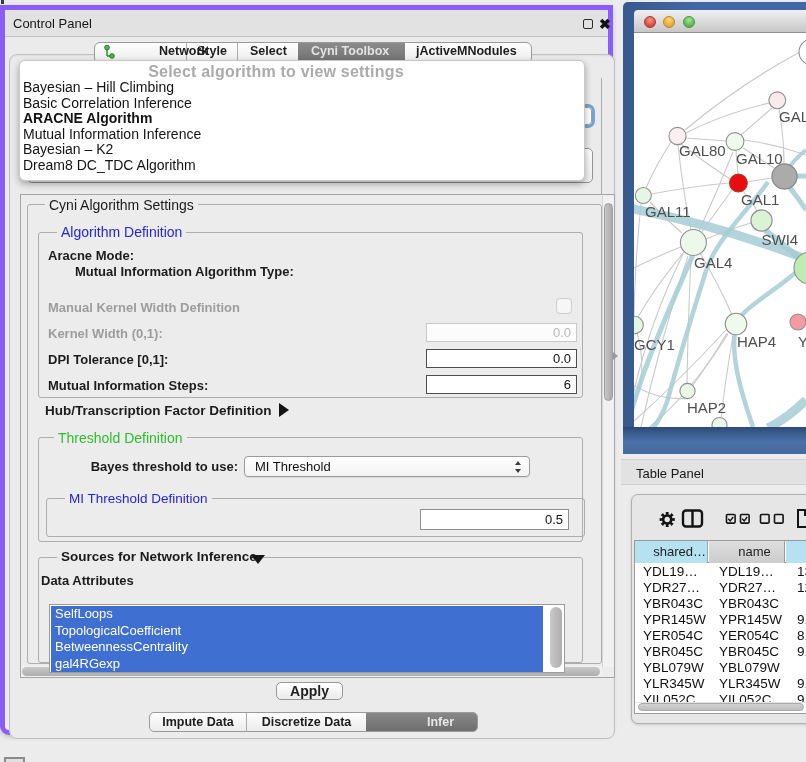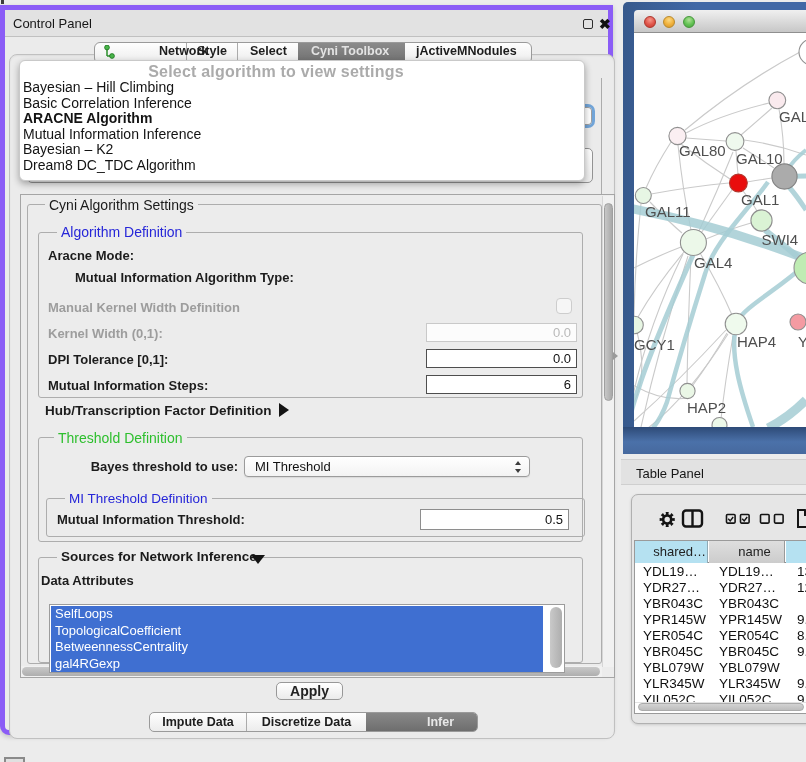--- a/index.html
+++ b/index.html
@@ -63,21 +63,21 @@
   <div class="abs" style="left:17px; top:657px; width:578px; height:9px; background:linear-gradient(#c9c9c9,#aeaeae); border-radius:5px;"></div>
 
   <div class="fs" style="left:22px; top:194px; width:575px; height:460px;"></div>
   <div class="fslab" style="left:24px; top:188px; color:#1a1a1a;">Cyni Algorithm Settings</div>
 
   <div class="fs" style="left:33px; top:222px; width:545px; height:166px;"></div>
   <div class="fslab" style="left:36px; top:215px; color:#2626d8; font-size:14px;">Algorithm Definition</div>
 
   <div class="lbl" style="left:43px; top:238px;">Aracne Mode:</div>
 
-  <div class="lbl" style="left:43px; top:260px;padding-left:27px;">Mutual Information Algorithm Type:</div>
+  <div class="lbl" style="left:43px; top:254px;padding-left:27px;">Mutual Information Algorithm Type:</div>
 
   <div class="lbl glbl" style="left:43px; top:290px;">Manual Kernel Width Definition</div>
   <div class="abs" style="left:551px; top:288px; width:16px; height:16px; border:1.5px solid #cdcdcd; border-radius:4px; background:#f6f6f6;"></div>
 
   <div class="lbl glbl" style="left:43px; top:316px;">Kernel Width (0,1):</div>
   <div class="field" style="left:421px; top:313px; width:151px; height:19px; border:1px solid #c9c9c9; background:#fcfcfc; color:#b9b9b9;">0.0</div>
 
   <div class="lbl" style="left:43px; top:342px;">DPI Tolerance [0,1]:</div>
   <div class="field" style="left:421px; top:339px; width:151px; height:19px; border:1.5px solid #4e4e4e;">0.0</div>
 
@@ -88,21 +88,20 @@
   <div class="abs" style="left:274px; top:393px; width:0; height:0; border-top:7px solid transparent; border-bottom:7px solid transparent; border-left:10px solid #141414;"></div>
 
   <div class="fs" style="left:33px; top:427px; width:545px; height:105px;"></div>
   <div class="fslab" style="left:33px; top:421px; color:#2dbf2d; font-size:14px;">Threshold Definition</div>
 
   <div class="lbl" style="left:30px; top:449px; width:203px; text-align:right;">Bayes threshold to use:</div>
   <div class="combo" style="left:239px; top:446px; width:286px; height:21px; line-height:19px;">MI Threshold<span class="carr cup"></span><span class="carr cdn"></span></div>
 
   <div class="fs" style="left:41px; top:488px; width:539px; height:39px;"></div>
   <div class="fslab" style="left:44px; top:482px; color:#2626d8; font-size:13.5px;">MI Threshold Definition</div>
-  <div class="lbl" style="left:52px; top:502px;">Mutual Information Threshold:</div>
   <div class="field" style="left:415px; top:499px; width:149px; height:21px; border:1px solid #8e8e8e; line-height:19px;">0.5</div>
 
   <div class="fs" style="left:33px; top:547px; width:545px; height:106px;"></div>
   <div class="fslab" style="left:36px; top:540px; font-size:13.5px; font-weight:bold; color:#1a1a1a;">Sources for Network Inference</div>
   <div class="abs" style="left:246px; top:545px; width:0; height:0; border-left:7px solid transparent; border-right:7px solid transparent; border-top:9px solid #141414;"></div>
 
   <div class="lbl" style="left:36px; top:563px;">Data Attributes</div>
   <div class="abs" style="left:44px; top:582px; width:516px; height:69px; background:#fff; border:1px solid #9c9c9c;margin-top:12px;">
     <div class="abs" style="left:1px; top:1px; width:492px; height:66px; background:#3f6fd1; color:#fff; font-size:13px; line-height:16.5px; padding-left:4px;">SelfLoops<br>TopologicalCoefficient<br>BetweennessCentrality<br>gal4RGexp</div>
     <div class="abs" style="left:500px; top:2px; width:12px; height:61px; background:linear-gradient(90deg,#c9c9c9,#aeaeae); border-radius:6px;"></div>

